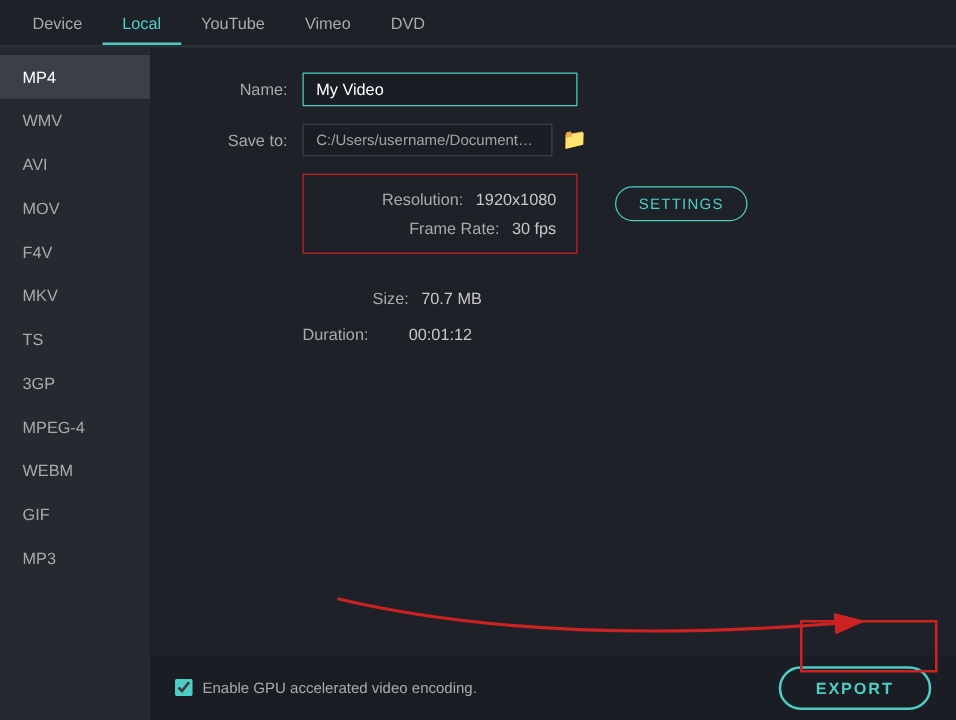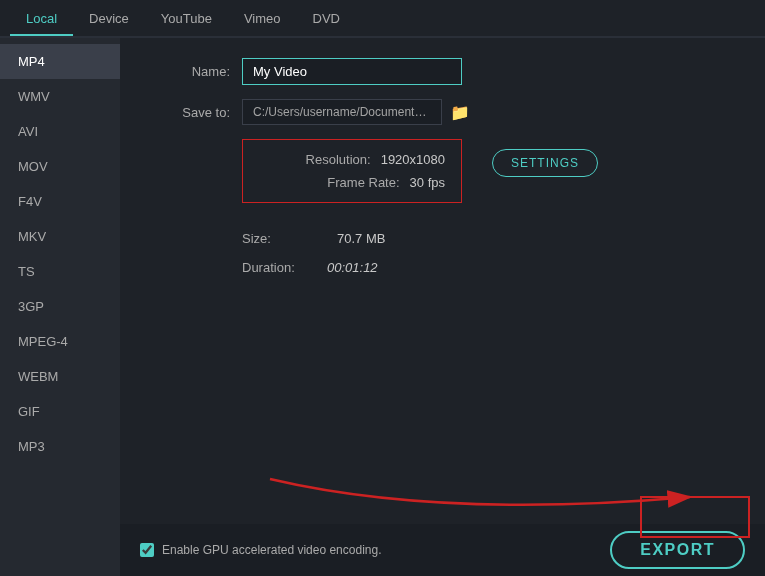--- a/index.html
+++ b/index.html
@@ -162,20 +162,21 @@
 
     .size-row {
       display: flex;
       align-items: center;
       margin-bottom: 14px;
       margin-left: 92px;
       font-size: 13px;
     }
     .size-label {
       width: 85px;
+      text-align: right;
       margin-right: 10px;
       color: #aaa;
     }
     .size-value {
       color: #c8c8c8;
     }
 
     .duration-row {
       display: flex;
       align-items: center;
@@ -184,21 +185,20 @@
       font-size: 13px;
     }
     .duration-label {
       width: 85px;
       text-align: left;
       margin-right: 0;
       color: #aaa;
     }
     .duration-value {
       color: #c8c8c8;
-      font-style: italic;
     }
 
     
     .bottom-bar {
       position: absolute;
       bottom: 0;
       left: 0;
       right: 0;
       height: 52px;
       background-color: #1a1e24;
@@ -219,21 +219,21 @@
       width: 14px;
       height: 14px;
     }
 
     .export-btn {
       background-color: transparent;
       border: 2px solid #4ecdc4;
       color: #4ecdc4;
       border-radius: 20px;
       padding: 8px 28px;
-      font-size: 16px;
+      font-size: 13px;
       cursor: pointer;
       letter-spacing: 1.5px;
       font-weight: bold;
     }
 
     
     .export-red-box {
       position: absolute;
       bottom: 38px;
       right: 15px;
@@ -241,22 +241,22 @@
       height: 42px;
       border: 2px solid #cc2222;
       pointer-events: none;
       z-index: 10;
     }
   </style>
 </head>
 <body>
 
 <div class="top-nav">
+  <div class="nav-tab">Device</div>
   <div class="nav-tab active">Local</div>
-  <div class="nav-tab">Device</div>
   <div class="nav-tab">YouTube</div>
   <div class="nav-tab">Vimeo</div>
   <div class="nav-tab">DVD</div>
 </div>
 
 <div class="main-layout">
 
   <div class="sidebar">
     <div class="sidebar-item active">MP4</div>
     <div class="sidebar-item">WMV</div>

